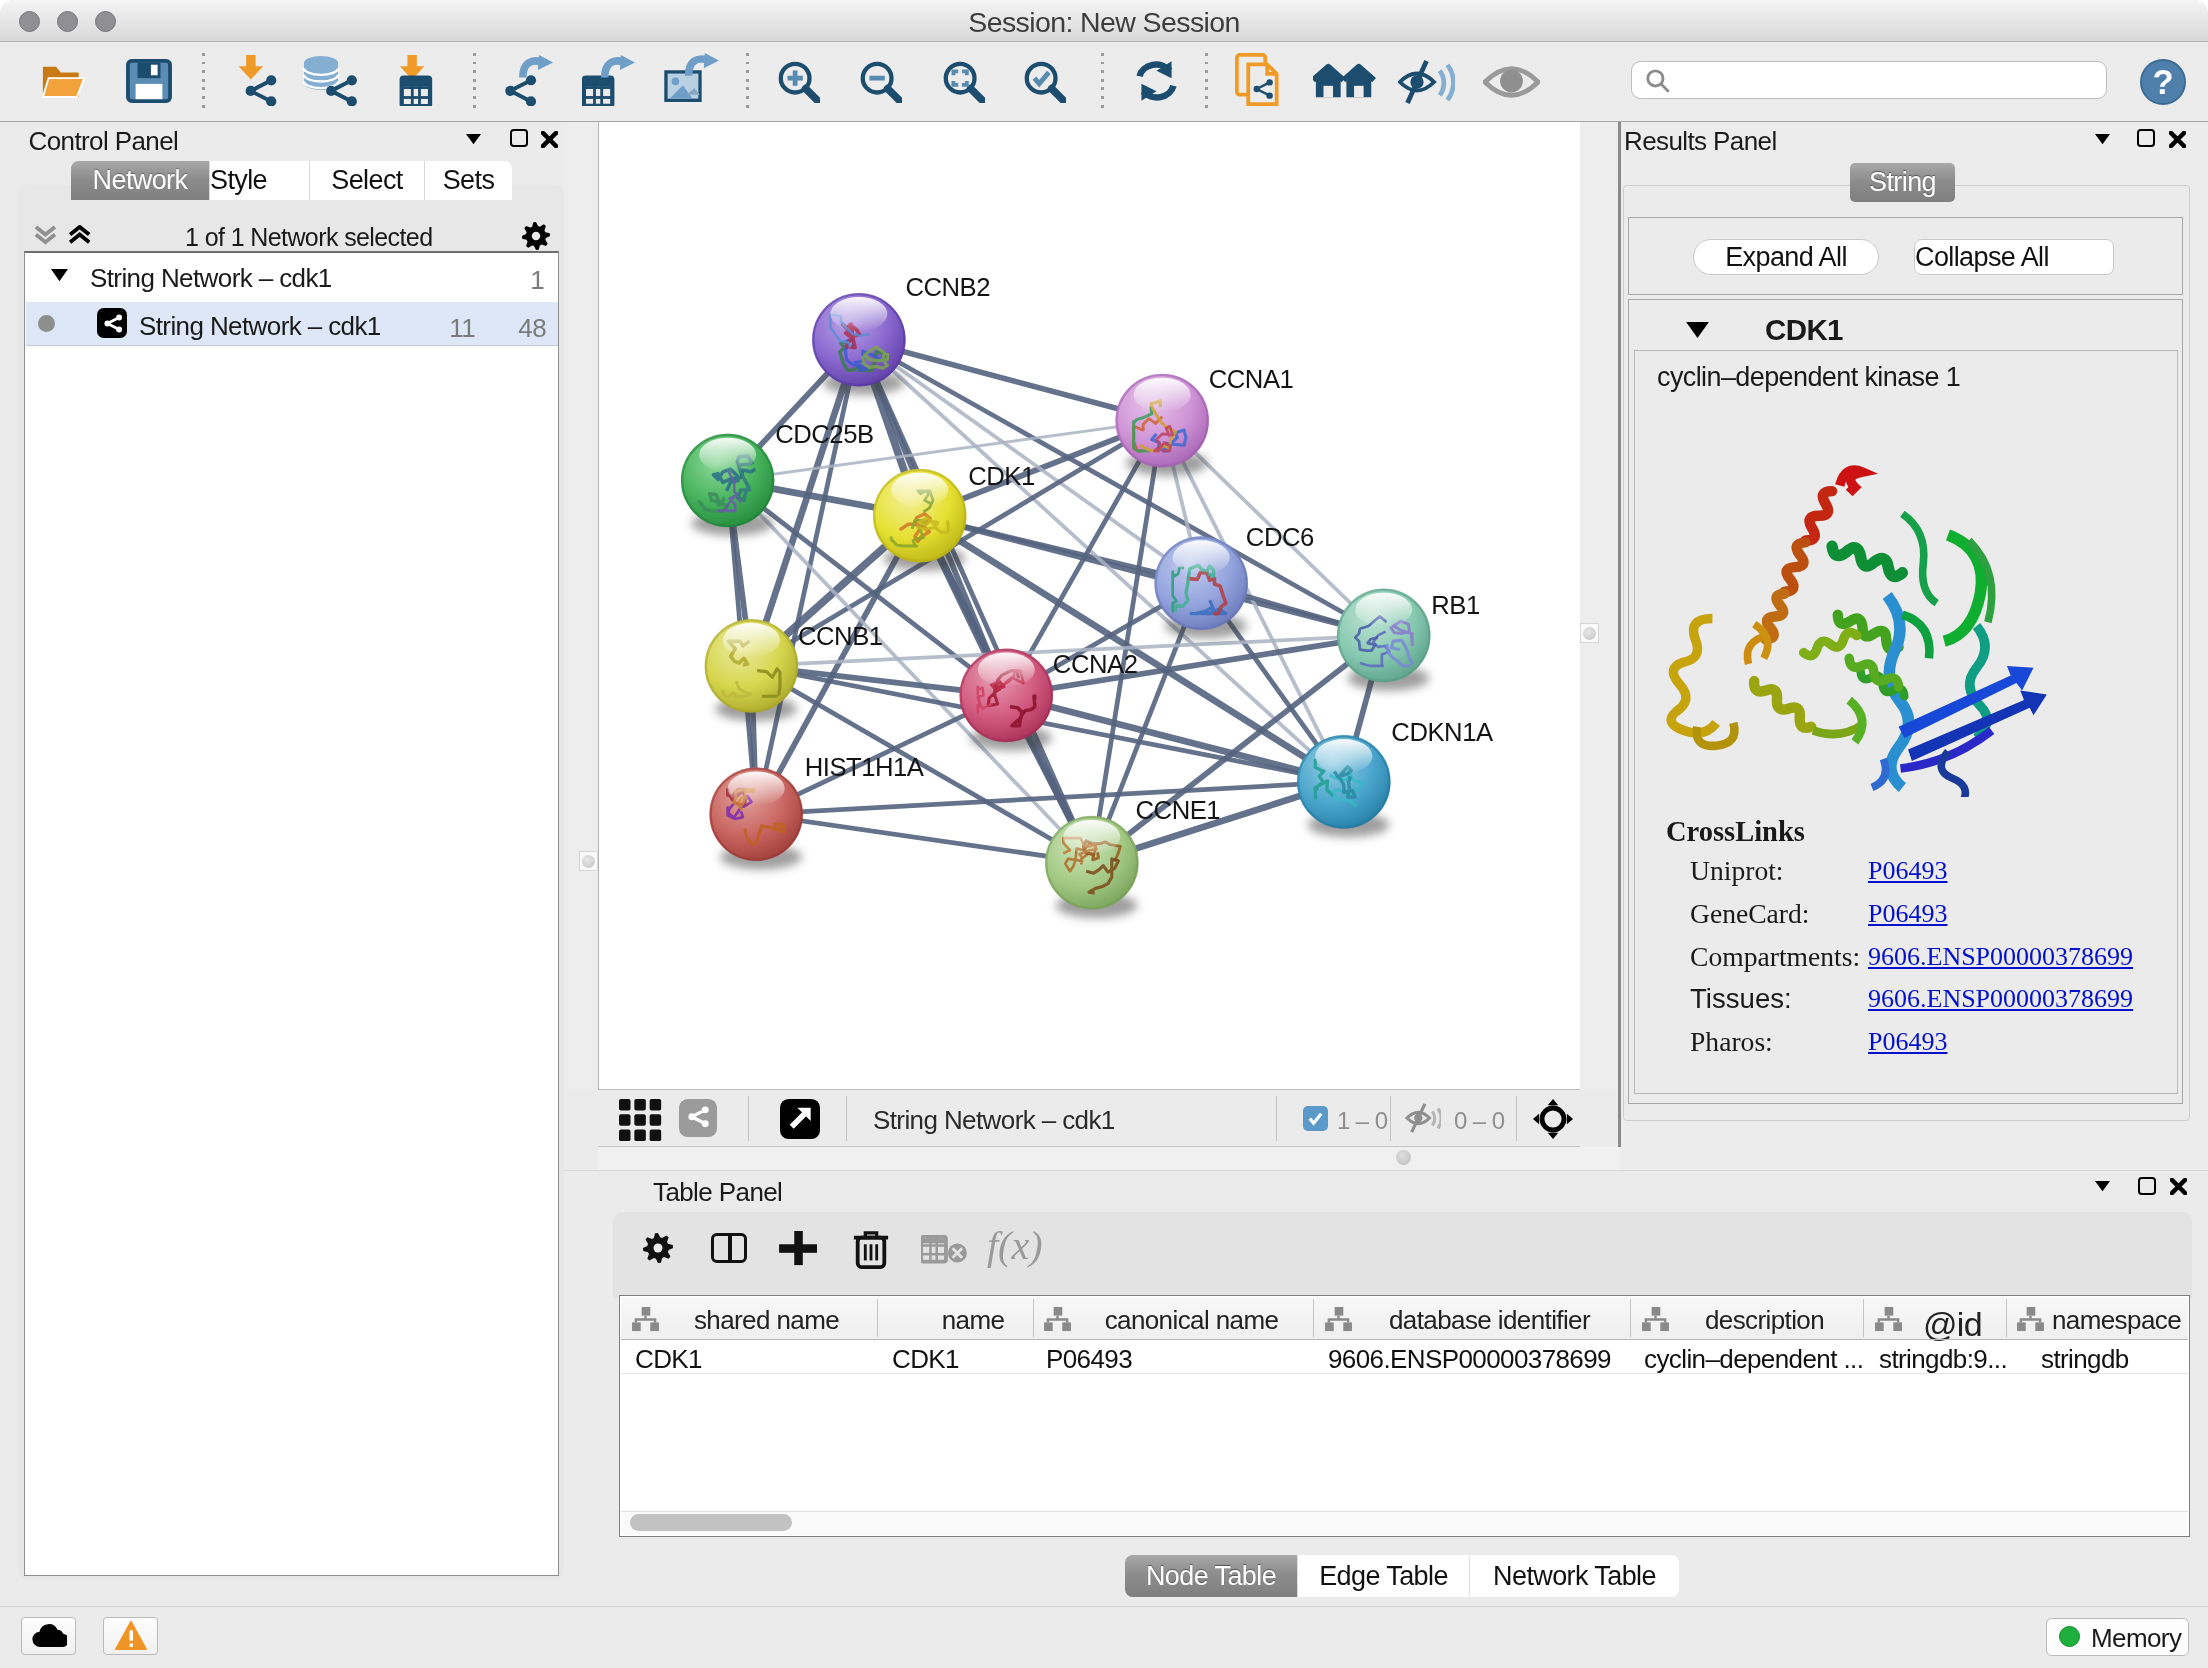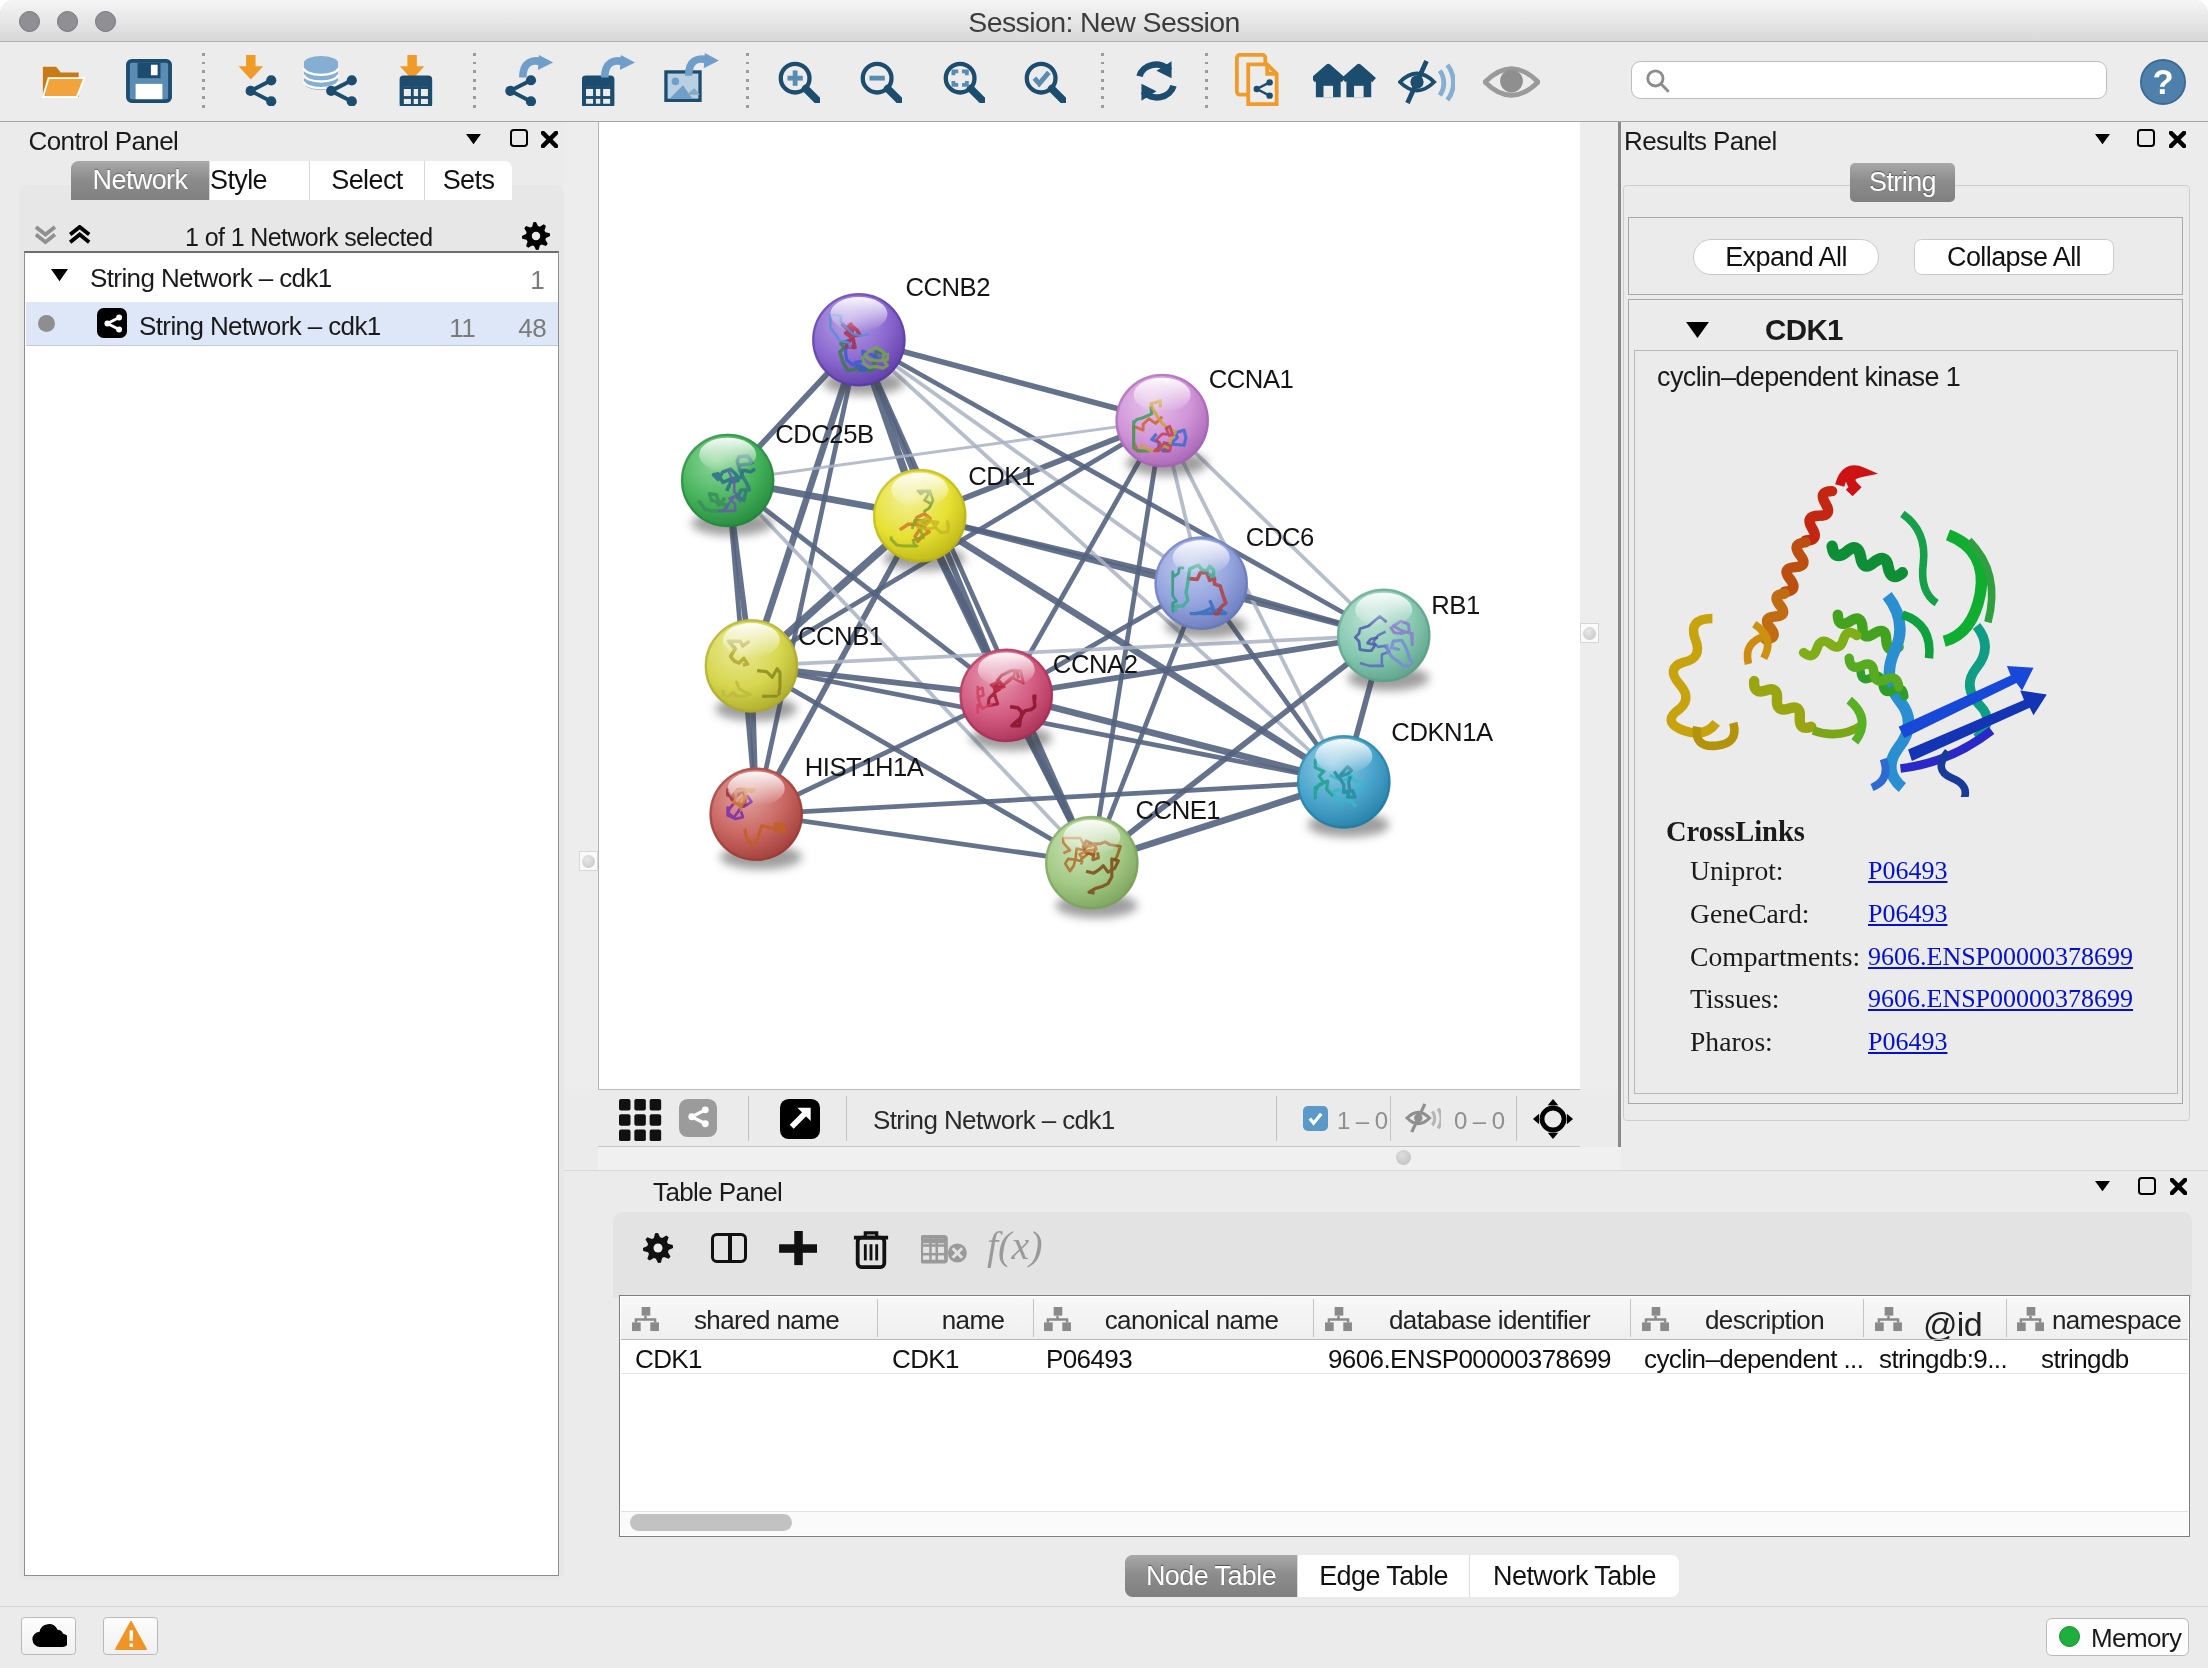--- a/index.html
+++ b/index.html
@@ -537,21 +537,21 @@
     </svg>
     <div class="abs" style="left:2137px;top:129px;width:18px;height:18px;border:2.9px solid #000;border-radius:3.8px"></div>
     <svg style="position:absolute;left:2169px;top:131px" width="17" height="17" viewBox="0 0 18 18">
       <line x1="2" y1="2" x2="16" y2="16" stroke="#000" stroke-width="4.6" stroke-linecap="round"></line>
       <line x1="16" y1="2" x2="2" y2="16" stroke="#000" stroke-width="4.6" stroke-linecap="round"></line>
     </svg>
     <div class="abs" style="left:1623px;top:185px;width:567px;height:936px;background:#ebebeb;border:1px solid #cdcdcd;border-radius:3.8px"></div>
     <div class="abs graytab" style="left:1850px;top:163px;width:105px;height:39px;border-radius:5px;font-size:27px;text-align:center;line-height:38px;letter-spacing:-0.6px;text-shadow:0 -1px 1px #555">String</div>
     <div class="abs" style="left:1628px;top:217px;width:555px;height:78px;border:1.9px solid #a8a8a8"></div>
     <div class="abs" style="left:1693px;top:239px;width:186px;height:36px;background:#fff;border:1px solid #c9c9c9;border-radius:18px;font-size:27px;text-align:center;line-height:34px;letter-spacing:-0.6px;color:#111">Expand All</div>
-    <div class="abs" style="left:1914px;top:239px;width:200px;height:36px;background:#fff;border:1px solid #c9c9c9;border-radius:7.6px;font-size:27px;text-align:center;line-height:34px;letter-spacing:-0.6px;color:#111">Collapse All</div>
+    <div class="abs" style="left:1914px;top:239px;width:200px;height:36px;background:#fff;border:1px solid #c9c9c9;border-radius:7.6px;font-size:27px;line-height:34px;letter-spacing:-0.6px;color:#111">Collapse All</div>
     <div class="abs" style="left:1628px;top:299px;width:555px;height:805px;border:1.9px solid #a8a8a8"></div>
     <svg style="position:absolute;left:1686px;top:320px" width="23" height="19" viewBox="0 0 24 20">
       <path d="M0 2 L24 2 L12 19 Z" fill="#000"></path>
     </svg>
     <div class="txt" style="left:1765px;top:313px;font-size:29.5px;font-weight:bold">CDK1</div>
     <div class="abs" style="left:1634px;top:350px;width:544px;height:744px;background:#ebebeb;border:1px solid #b8b8b8"></div>
     <div class="txt" style="left:1657px;top:362px;font-size:27px">cyclin–dependent kinase 1</div>
     <svg style="position:absolute;left:1663px;top:455px" width="399" height="342" viewBox="0 0 420 360">
       <path d="M186 32 q6 -22 24 -14 q-20 4 -8 16 l-6 6" fill="none" stroke="#cc1212" stroke-width="10"></path>
       <path d="M178 38 Q163 38 171 51 Q179 64 164 64 Q149 64 157 77 Q165 90 150 90" fill="none" stroke="#c32712" stroke-width="11" stroke-linecap="round"></path>
@@ -581,21 +581,21 @@
       <path d="M300 312 q-16 20 4 28 q20 8 12 24" fill="none" stroke="#1a3a9a" stroke-width="8"></path>
       <path d="M232 320 q8 22 -12 30" fill="none" stroke="#2f6ad0" stroke-width="8"></path>
     </svg>
     <div class="txt" style="left:1666px;top:816px;font-family:'Liberation Serif',serif;font-size:28.5px;font-weight:bold;letter-spacing:0">CrossLinks</div>
     <div class="txt" style="left:1690px;top:855px;font-family:'Liberation Serif',serif;font-size:27.6px;letter-spacing:0">Uniprot:</div>
     <div class="txt" style="left:1868px;top:856px;font-family:'Liberation Serif',serif;font-size:26px;letter-spacing:0"><a class="lnk">P06493</a></div>
     <div class="txt" style="left:1690px;top:898px;font-family:'Liberation Serif',serif;font-size:27.6px;letter-spacing:0">GeneCard:</div>
     <div class="txt" style="left:1868px;top:899px;font-family:'Liberation Serif',serif;font-size:26px;letter-spacing:0"><a class="lnk">P06493</a></div>
     <div class="txt" style="left:1690px;top:941px;font-family:'Liberation Serif',serif;font-size:27.6px;letter-spacing:0">Compartments:</div>
     <div class="txt" style="left:1868px;top:942px;font-family:'Liberation Serif',serif;font-size:26px;letter-spacing:0"><a class="lnk">9606.ENSP00000378699</a></div>
-    <div class="txt" style="left:1690px;top:983px;font-family:Liberation Serif, serif;font-size:27.6px;letter-spacing:0">Tissues:</div>
+    <div class="txt" style="left:1690px;top:983px;font-family:Liberation Sans, sans-serif;font-size:27.6px;letter-spacing:0">Tissues:</div>
     <div class="txt" style="left:1868px;top:984px;font-family:'Liberation Serif',serif;font-size:26px;letter-spacing:0"><a class="lnk">9606.ENSP00000378699</a></div>
     <div class="txt" style="left:1690px;top:1026px;font-family:'Liberation Serif',serif;font-size:27.6px;letter-spacing:0">Pharos:</div>
     <div class="txt" style="left:1868px;top:1027px;font-family:'Liberation Serif',serif;font-size:26px;letter-spacing:0"><a class="lnk">P06493</a></div>
     <div class="abs" style="left:564px;top:1170px;width:1644px;height:436px;background:#ebebeb;border-top:1px solid #d8d8d8"></div>
     <div class="txt" style="left:653px;top:1177px;font-size:26px">Table Panel</div>
     <svg style="position:absolute;left:2095px;top:1180px" width="15" height="12.4" viewBox="0 0 16 13">
       <path d="M0 1 L16 1 L8.0 12.0Z" fill="#000"></path>
     </svg>
     <div class="abs" style="left:2138px;top:1177px;width:18px;height:18px;border:2.9px solid #000;border-radius:3.8px"></div>
     <svg style="position:absolute;left:2170px;top:1178px" width="17" height="17" viewBox="0 0 18 18">

